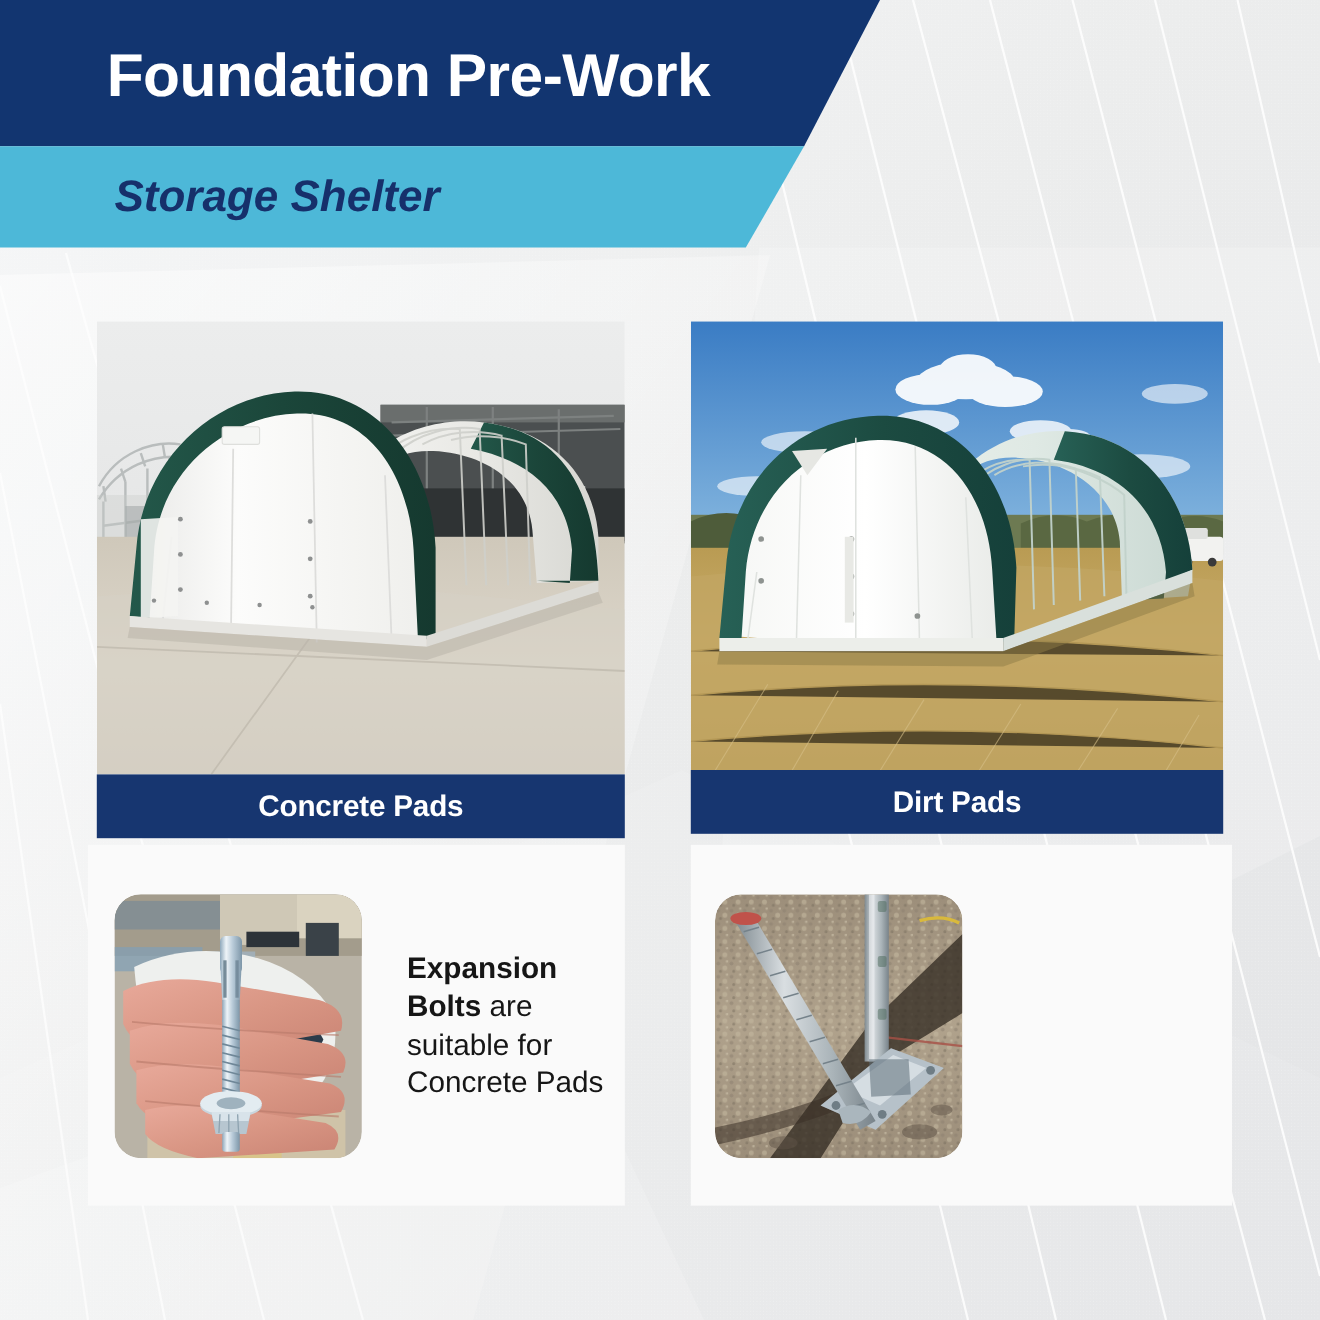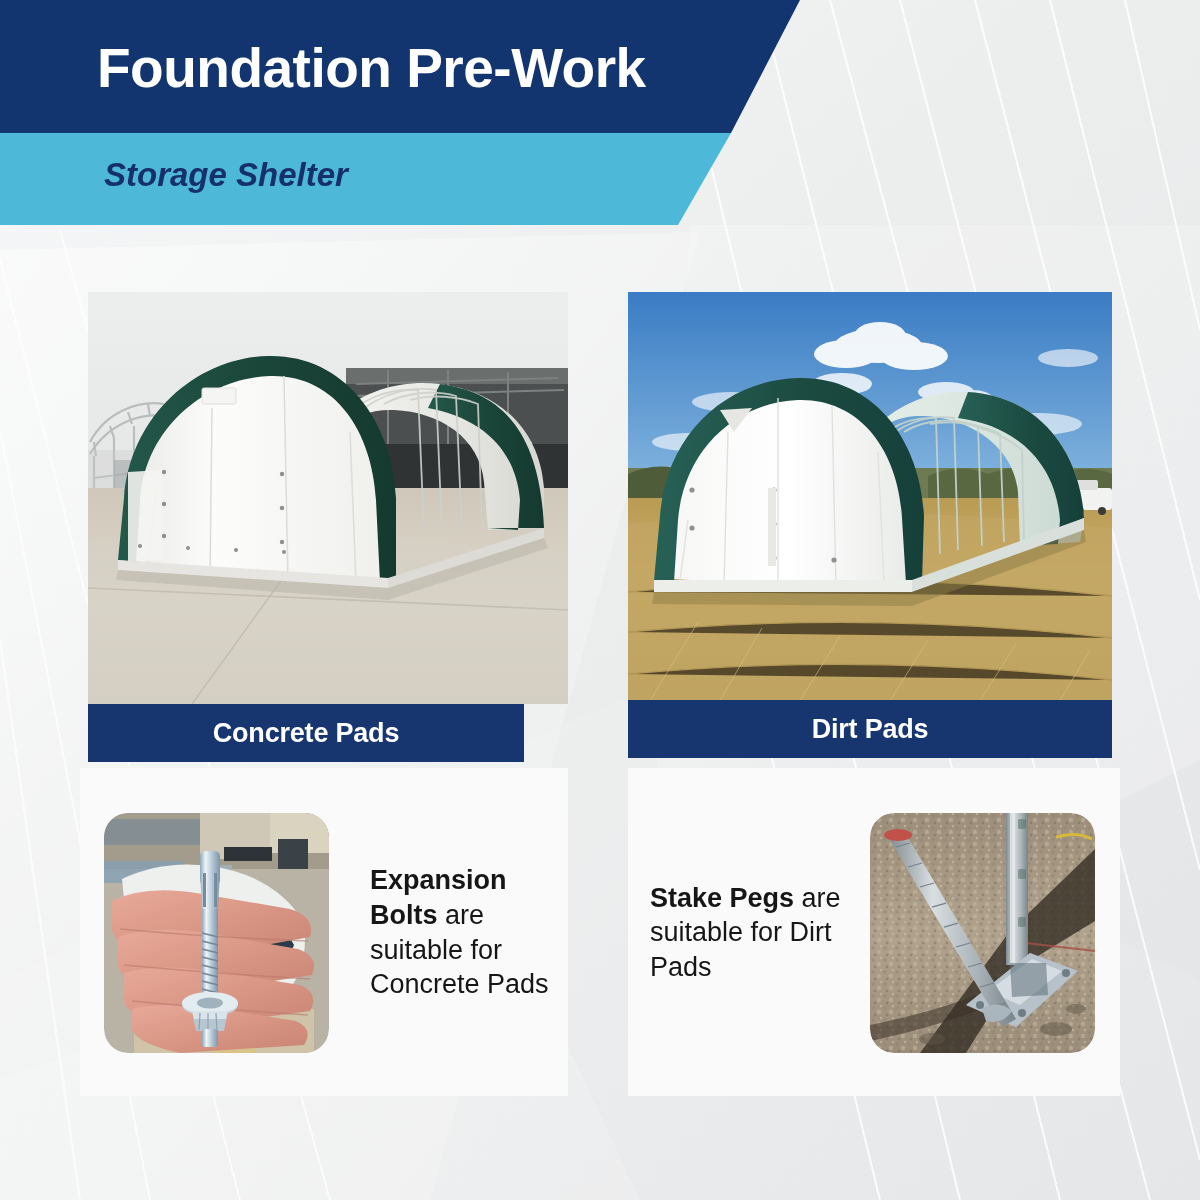--- a/index.html
+++ b/index.html
@@ -19,21 +19,21 @@
     position:absolute; top:0; left:0; width:1200px; height:232px; z-index:5;padding-left:12px;
   }
   .hdr-svg{ position:absolute; top:0; left:0; }
   .hdr-title{
     position:absolute; left:97px; top:38px;
     font-size:55px; font-weight:bold; color:#ffffff;
     letter-spacing:-0.5px; line-height:1.1; white-space:nowrap;
   }
   .hdr-sub{
     position:absolute; left:104px; top:157px;
-    font-size:33px; font-weight:bold; font-style:italic; color:#16306b;
+    font-size:40px; font-weight:bold; font-style:italic; color:#16306b;
     letter-spacing:0px; line-height:1.1; white-space:nowrap;
   }
 
   
   .card{
     position:absolute; background:#fafafa; z-index:3;
   }
   .card.left  { left:80px;  top:768px; width:488px; height:328px; }
   .card.right { left:628px; top:768px; width:492px; height:328px; }
 
@@ -42,21 +42,21 @@
   }
   .photo.left  { left:88px;  top:292px; width:480px; height:412px; }
   .photo.right { left:628px; top:292px; width:484px; height:412px; }
 
   .label-bar{
     position:absolute; z-index:4;
     background:#173670; color:#ffffff;
     display:flex; align-items:center; justify-content:center;
     font-size:27px; font-weight:bold; letter-spacing:-0.2px;
   }
-  .label-bar.left  { left:88px;  top:704px; width:436px; height:58px; }
+  .label-bar.left  { left:88px;  top:704px; width:480px; height:58px; }
   .label-bar.right { left:628px; top:700px; width:484px; height:58px; }
 
   
   .feature{ position:absolute; z-index:6; display:flex; align-items:center; }
   .feature.left  { left:104px; top:800px; width:450px; height:265px;gap:18px; }
   .feature.right { left:650px; top:800px; width:455px; height:265px; }
 
   .thumb{
     width:225px; height:240px; border-radius:24px; overflow:hidden;
     flex:0 0 225px; position:relative;
@@ -449,23 +449,20 @@
         <rect x="98" y="216" width="16" height="18" rx="3" fill="url(#steel)"></rect>
       </g>
     </svg>
   </div>
   <div class="ftext">
     <b>Expansion Bolts</b><span> are suitable for Concrete Pads</span>
   </div>
 </div>
 
 <div class="feature right">
-  <div class="ftext">
-    <b>Stake Pegs</b><span> are suitable for Dirt Pads</span>
-  </div>
   <div class="thumb">
     <svg width="225" height="240" viewBox="0 0 225 240">
       <defs>
         <linearGradient id="gravel" x1="0" y1="0" x2="0" y2="1">
           <stop offset="0%" stop-color="#9c8e7a"></stop>
             <stop offset="50%" stop-color="#b0a28c"></stop>
           <stop offset="100%" stop-color="#9b8d79"></stop>
         </linearGradient>
         <linearGradient id="galv" x1="0" y1="0" x2="1" y2="0">
           <stop offset="0%" stop-color="#7f8a90"></stop>

